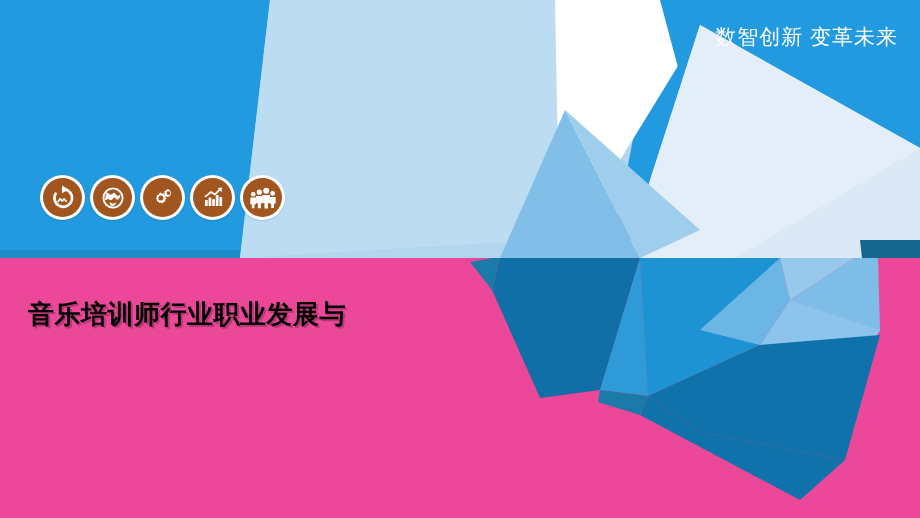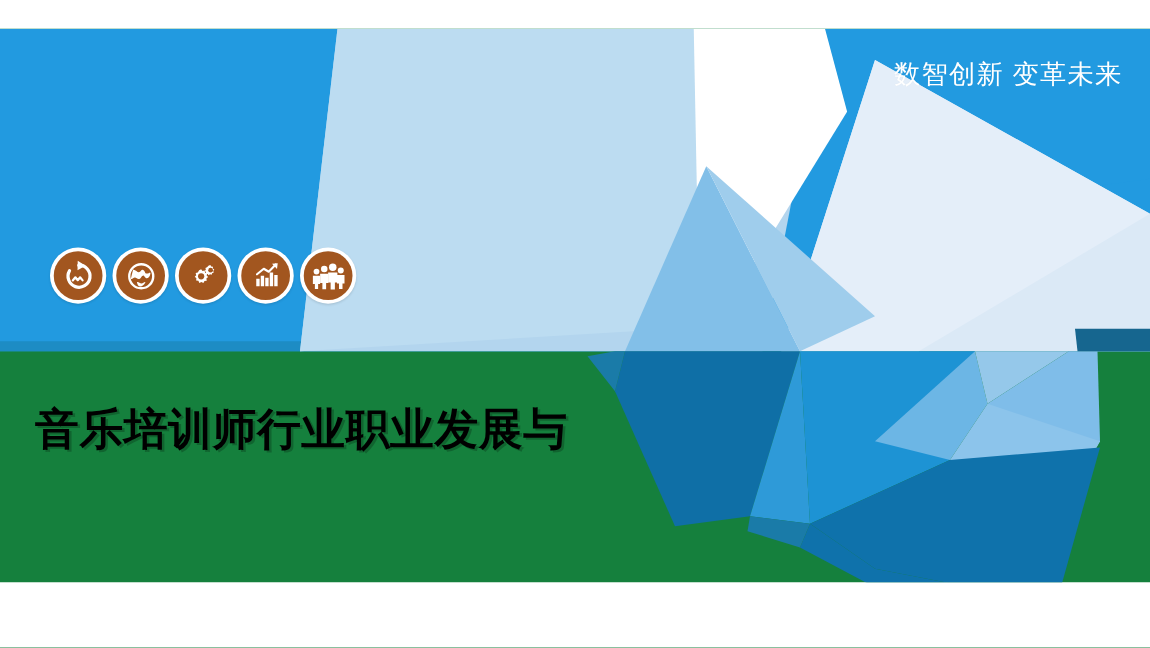--- a/index.html
+++ b/index.html
@@ -7,24 +7,23 @@
     margin: 0;
     padding: 0;
     background: #ffffff;
   }
   body {
     font-family: "Liberation Sans", "DejaVu Sans", sans-serif;
   }
   #slide {
     position: relative;
     width: 920px;
-    height: 443px;
+    height: 518px;
     overflow: hidden;
-    background: #15803d;
-    margin-top: 23px;
+    background: #ec4899;
   }
   
   #bg-art {
     position: absolute;
     left: 0; top: 0;
     width: 920px;
     height: 518px;
     display: block;
   }
   
@@ -73,21 +72,21 @@
   .icon-inner svg {
     display: block;
   }
   
   #title-block {
     position: absolute;
     left: 28px;
     top: 296px;
     width: 520px;
     color: #000000;
-    font-size: 35px;
+    font-size: 26px;
     font-weight: bold;
     line-height: 1.44;
     letter-spacing: 0.5px;
     text-shadow: 2px 2px 0 rgba(0,0,0,0.22);
   }
   .title-line { display: block; white-space: nowrap; }
 </style>
 </head>
 <body>
 

